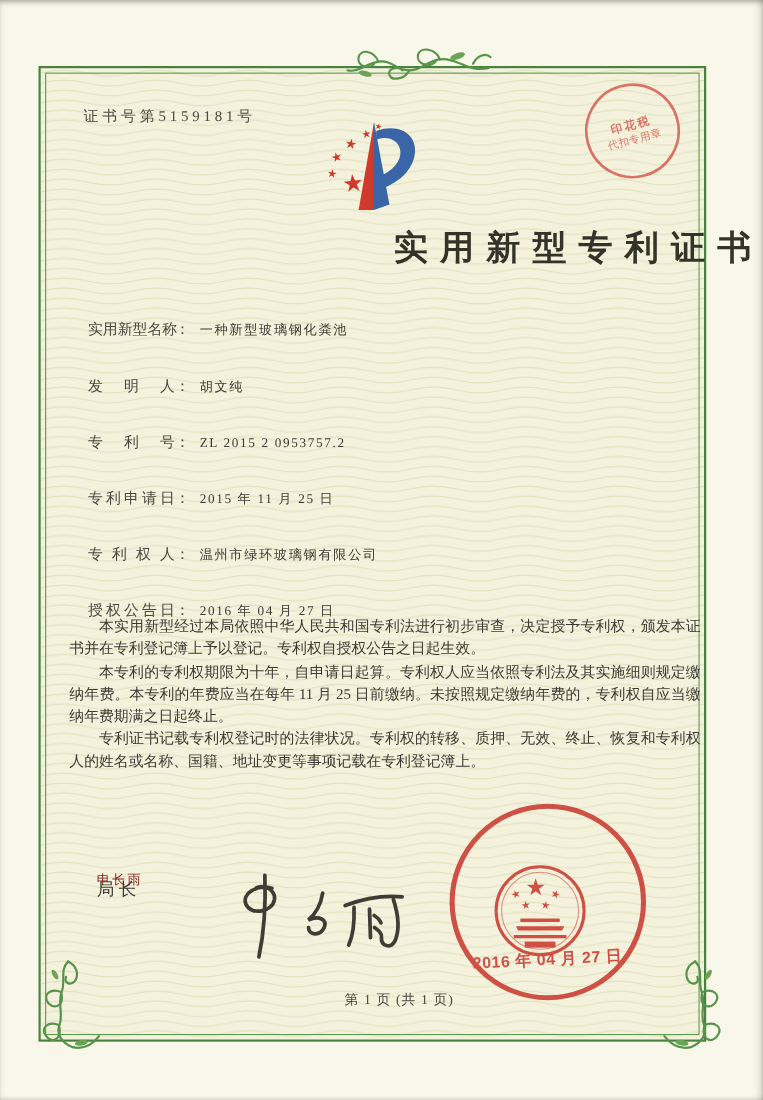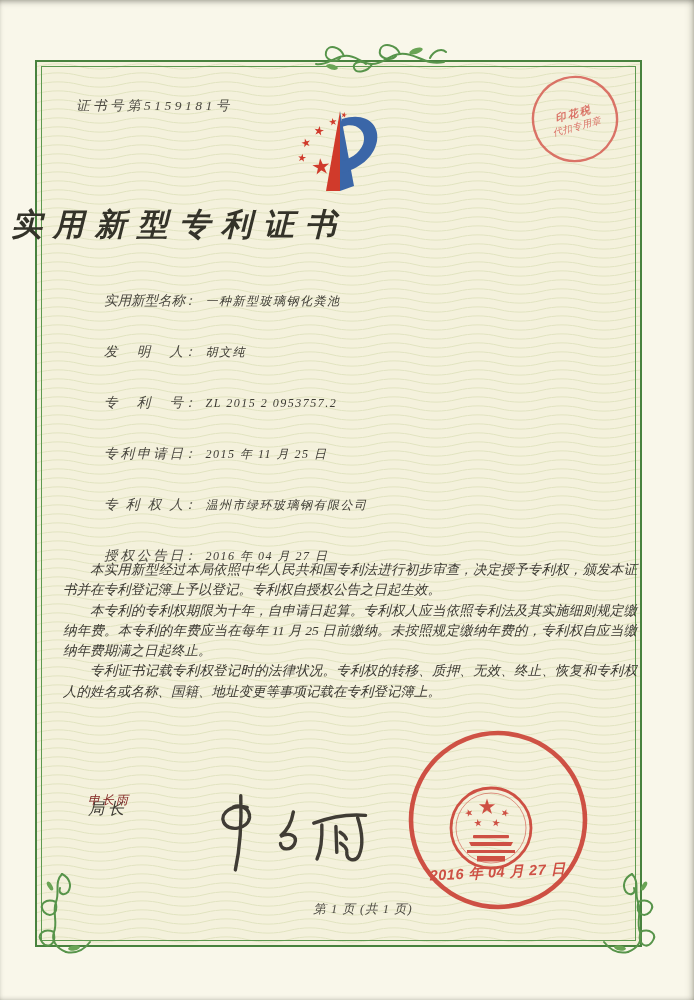--- a/index.html
+++ b/index.html
@@ -1,30 +1,30 @@
 <!DOCTYPE html>
 <html><head>
 <meta charset="utf-8">
 <style>
   html,body{margin:0;padding:0;background:#e8e6db;}
   .page{position:relative;width:694px;height:1000px;background:#f9f7ea;overflow:hidden;
         font-family:"Liberation Serif","DejaVu Serif",serif;color:#403e37;
-        box-shadow:inset 0 4px 6px -3px rgba(70,70,58,.55), inset -6px 0 9px -6px rgba(70,70,58,.45), inset 0 -3px 5px -3px rgba(70,70,58,.3);font-style:italic;}
+        box-shadow:inset 0 4px 6px -3px rgba(70,70,58,.55), inset -6px 0 9px -6px rgba(70,70,58,.45), inset 0 -3px 5px -3px rgba(70,70,58,.3);}
   .inner-bg{position:absolute;left:37px;top:62px;width:603px;height:883px;background:#f4f1dc;}
   .frame-outer{position:absolute;left:35px;top:60px;width:607px;height:887px;border:2px solid #48823e;box-sizing:border-box;}
   .frame-inner{position:absolute;left:41px;top:66px;width:595px;height:875px;border:1px solid #5d9a50;box-sizing:border-box;}
   .ornament{position:absolute;}
   .ornament.flip{transform:scaleX(-1);}
   .cert-no{position:absolute;left:76px;top:97px;font-size:13.5px;letter-spacing:3.5px;color:#4c4a42;}
   .logo{position:absolute;left:278px;top:103px;}
-  .title{position:absolute;left:0;width:694px;top:204px;text-align:left;font-size:31px;font-weight:bold;
+  .title{position:absolute;left:0;width:694px;top:204px;text-align:right;font-size:31px;font-weight:bold;
          letter-spacing:11px;text-indent:11px;color:#343329;}
   .fields{position:absolute;left:80px;top:291px;}
   .frow{margin-bottom:29px;height:22px;white-space:nowrap;}
-  .flabel{display:inline-block;width:79px;text-align:justify;text-align-last:justify;font-size:13.5px;color:#49473f;margin-left:24px;}
+  .flabel{display:inline-block;width:79px;text-align:justify;text-align-last:justify;font-size:13.5px;color:#49473f;}
   .fcolon{font-size:13.5px;margin-right:9px;color:#49473f;}
   .fvalue{font-size:12px;letter-spacing:1.5px;color:#3c3a33;}
   .body-text{position:absolute;left:63px;top:560px;width:574px;font-size:13.5px;line-height:20.3px;
              text-align:justify;color:#3c3a33;}
   .body-text p{margin:0;text-indent:2em;}
   .signoff-role{position:absolute;left:88px;top:799px;font-size:16px;letter-spacing:4px;color:#3c3a33;}
   .signoff-name{position:absolute;left:88px;top:792px;font-size:12px;letter-spacing:2px;color:#7f1d1d;}
   .signature-svg{position:absolute;left:190px;top:788px;}
   .footer{position:absolute;left:16px;width:694px;top:901px;text-align:center;font-size:12.5px;letter-spacing:1px;color:#4a4840;}
   .seal{position:absolute;pointer-events:none;}

